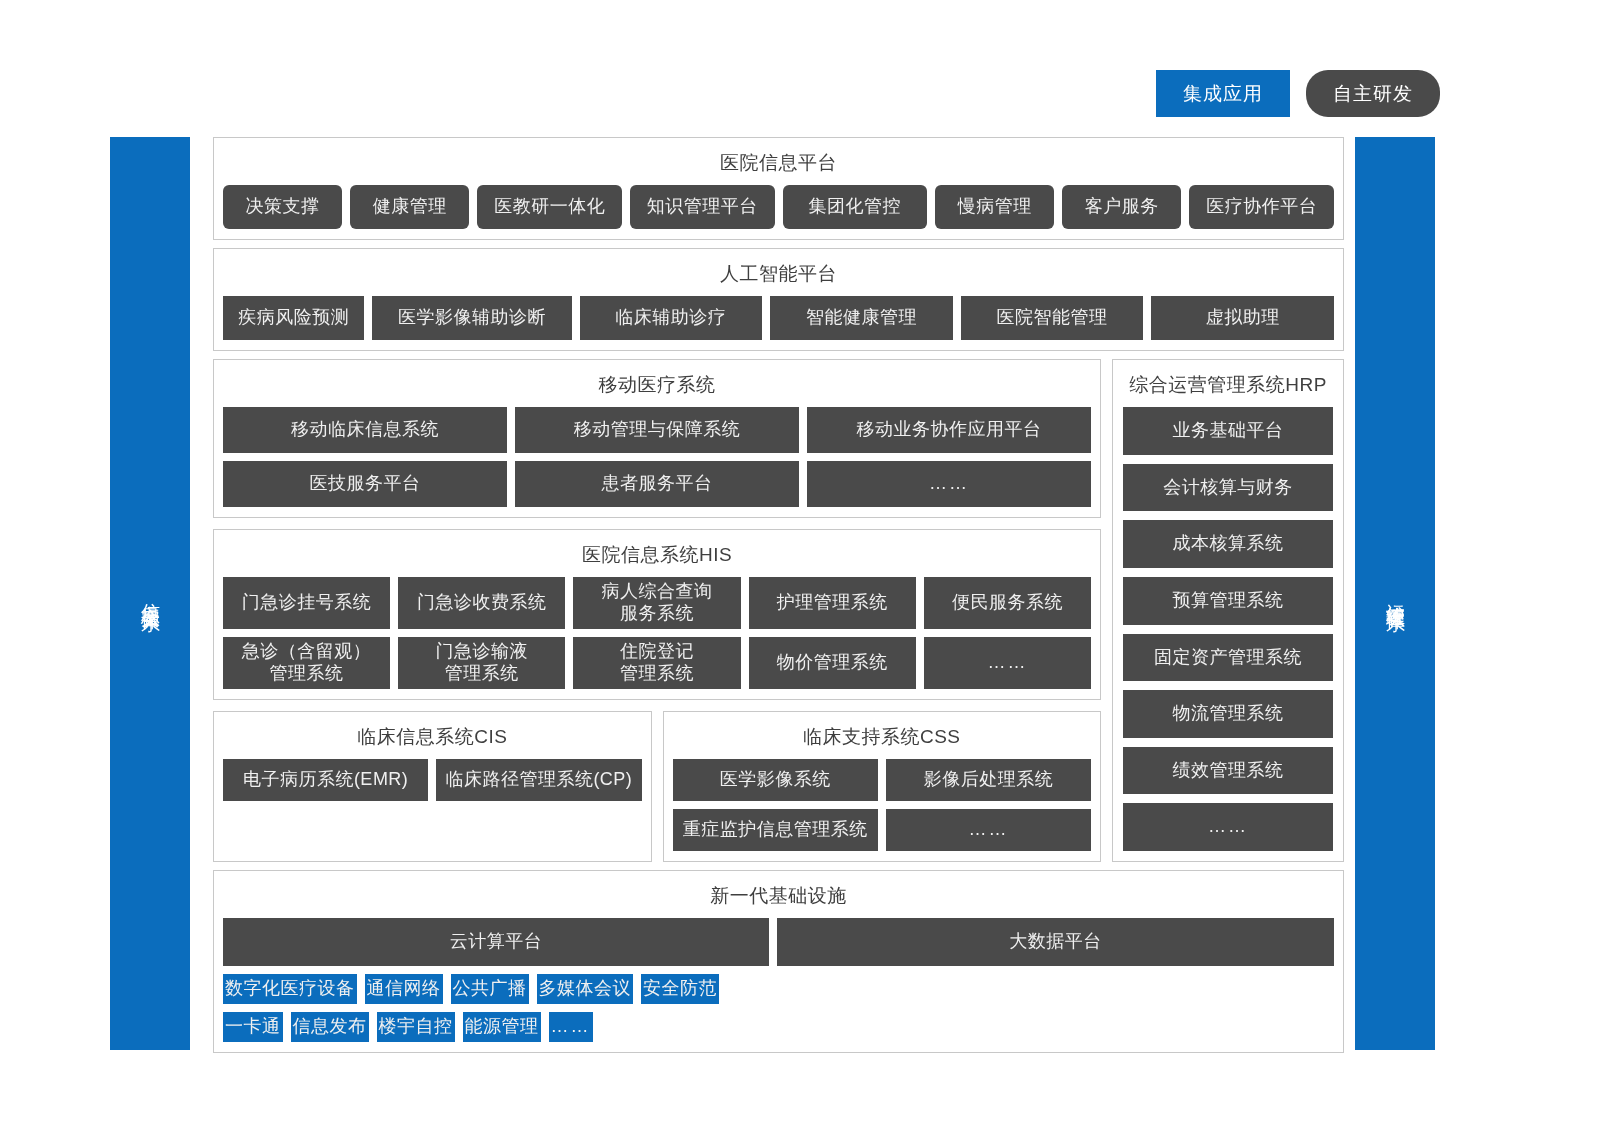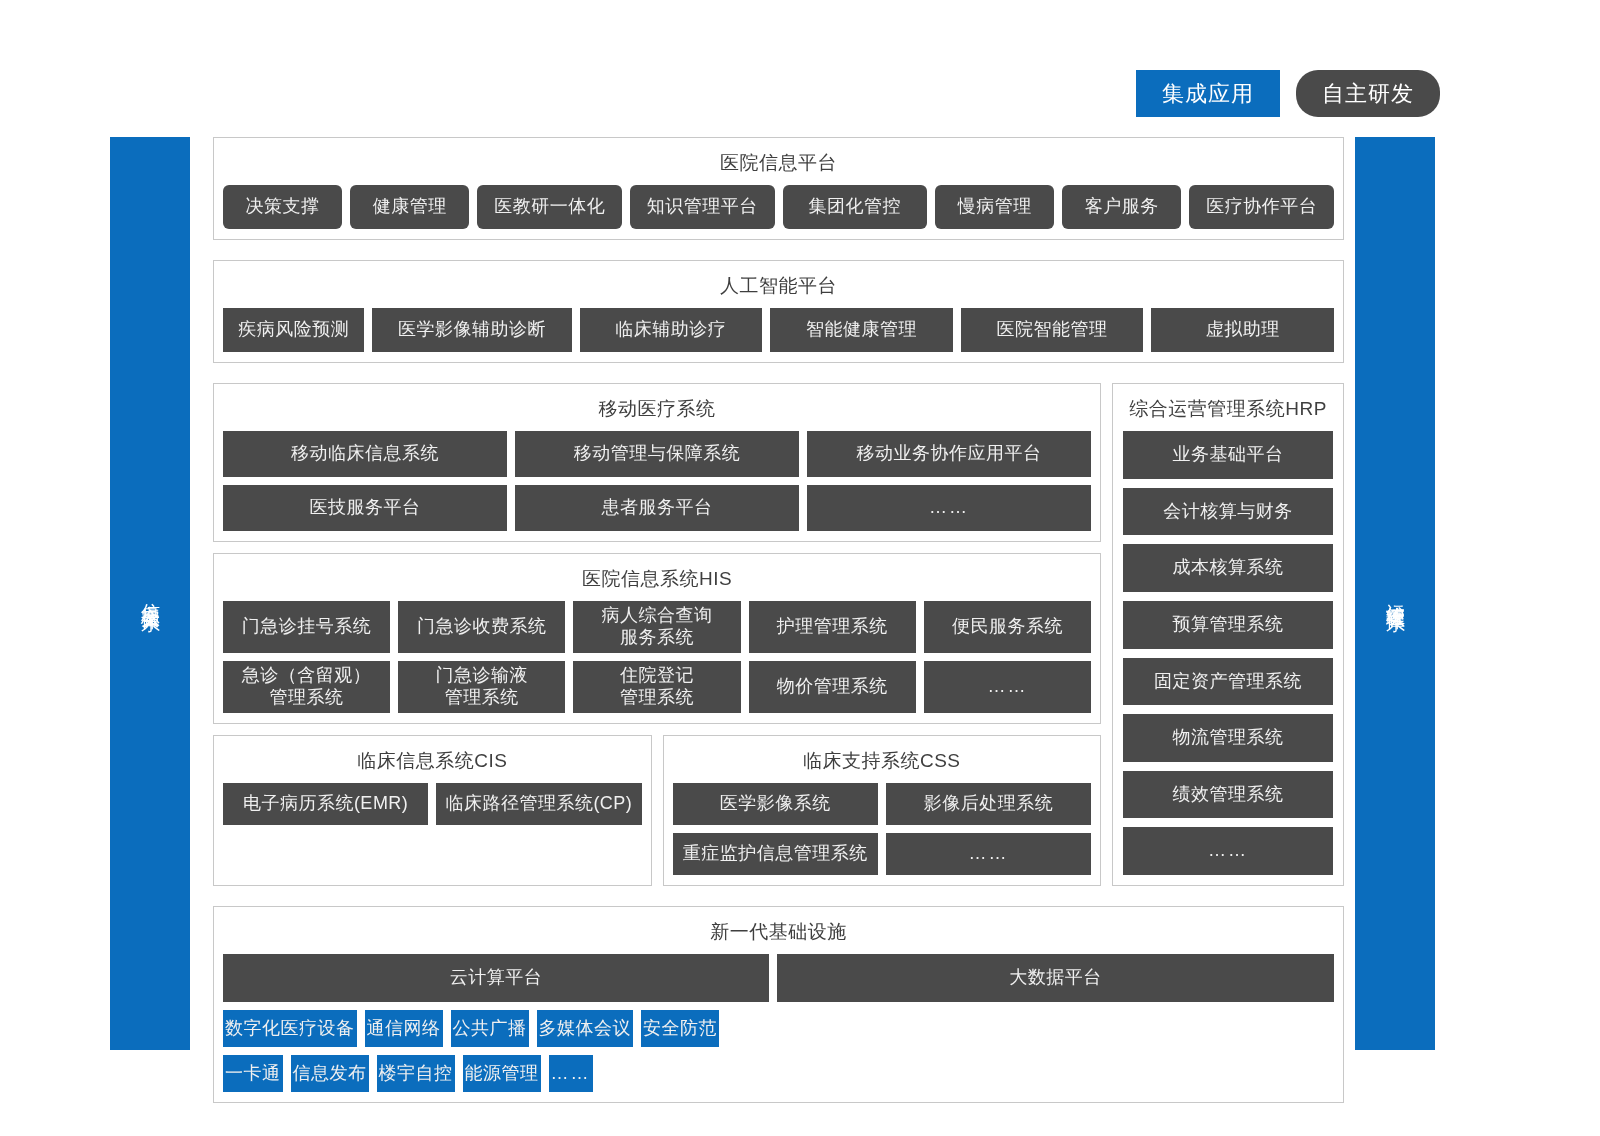--- a/index.html
+++ b/index.html
@@ -3,36 +3,36 @@
 <meta charset="utf-8">
 <style>
   html,body{margin:0;padding:0;background:#ffffff;}
   body{width:1600px;height:1136px;position:relative;
        font-family:"Liberation Sans","DejaVu Sans",sans-serif;
        -webkit-font-smoothing:antialiased;}
 
   
   .legend{position:absolute;top:70px;right:160px;display:flex;gap:16px;}
   .legend-chip{height:47px;display:flex;align-items:center;justify-content:center;
-               color:#ffffff;font-size:22px;letter-spacing:1px;padding:0 26px;min-width:82px;}
+               color:#ffffff;font-size:19px;letter-spacing:1px;padding:0 26px;min-width:82px;}
   .chip-blue{background:#0b6dbd;}
   .chip-dark{background:#4a4a4a;border-radius:22px;}
 
   
   .sidebar{position:absolute;background:#0b6dbd;width:80px;
            display:flex;align-items:center;justify-content:center;}
   .sidebar-left{left:110px;top:137px;height:913px;}
   .sidebar-right{left:1355px;top:137px;height:913px;}
   .vtext{color:#ffffff;font-size:19px;line-height:1.42;letter-spacing:2px;
          writing-mode:vertical-rl;text-orientation:upright;white-space:pre-line;text-align:center;}
   .vtext.two-col{height:150px;}
 
   
   .stage{position:absolute;left:213px;top:137px;width:1131px;height:913px;
-         display:flex;flex-direction:column;gap:20px;}
+         display:flex;flex-direction:column;gap:8px;}
 
   .panel{border:1px solid #c8c8c8;background:#ffffff;box-sizing:border-box;
          padding:8px 9px 10px 9px;}
   .panel-title{text-align:center;font-size:19px;color:#3f3f3f;margin:4px 0 9px 0;
                letter-spacing:0.5px;}
 
   .row{display:flex;gap:8px;margin-bottom:8px;}
   .row:last-child{margin-bottom:0;}
 
   .cell{background:#4a4a4a;color:#f0f0f0;font-size:18px;
@@ -64,21 +64,21 @@
   .subpanel .cell{height:42px;flex:1;font-size:18px;}
 
   
   .hrp{border:1px solid #c8c8c8;box-sizing:border-box;padding:8px 10px 10px 10px;
        display:flex;flex-direction:column;height:100%;background:#ffffff;}
   .hrp-list{display:flex;flex-direction:column;gap:9px;flex:1;}
   .hrp-list .cell{flex:1;font-size:18px;min-height:40px;}
 
   
   .p5 .cell{height:48px;}
-  .p5 .row-blue .cell{height:37px;font-size:18px;}
+  .p5 .row-blue .cell{height:30px;font-size:18px;}
 
   .dots{letter-spacing:2px;}
 </style>
 </head>
 <body>
 
 <div class="legend">
   <div class="legend-chip chip-blue">集成应用</div>
   <div class="legend-chip chip-dark">自主研发</div>
 </div>

